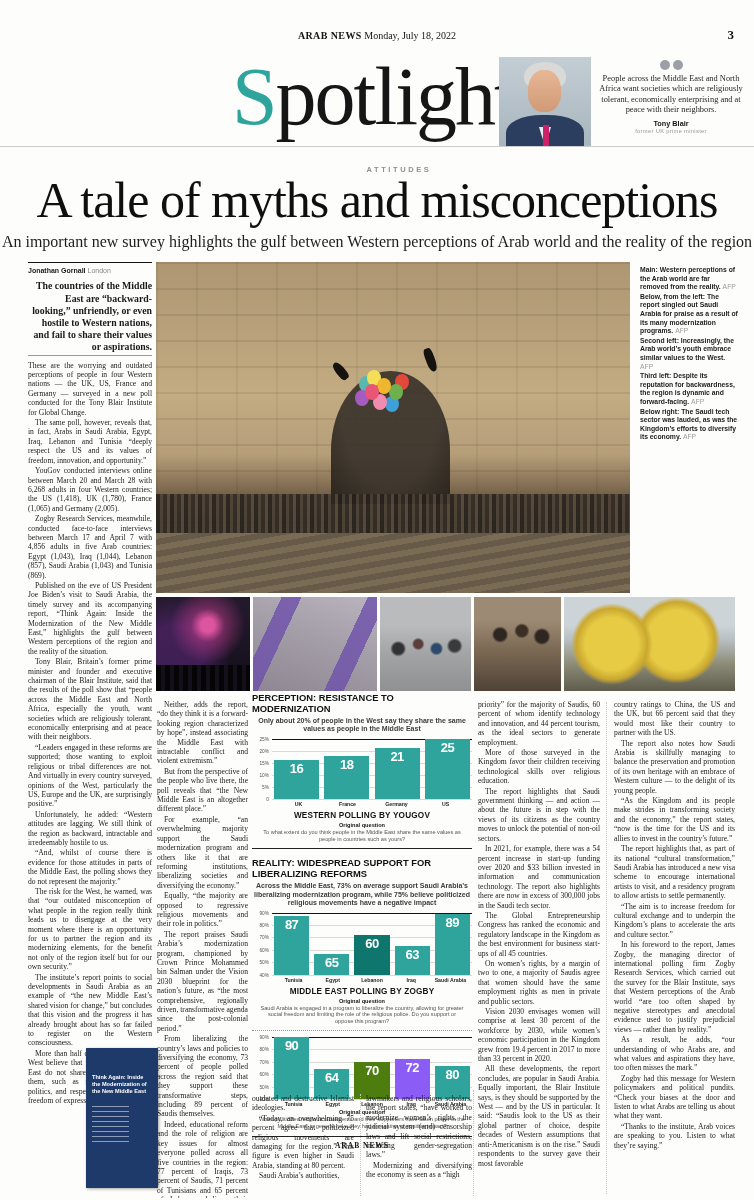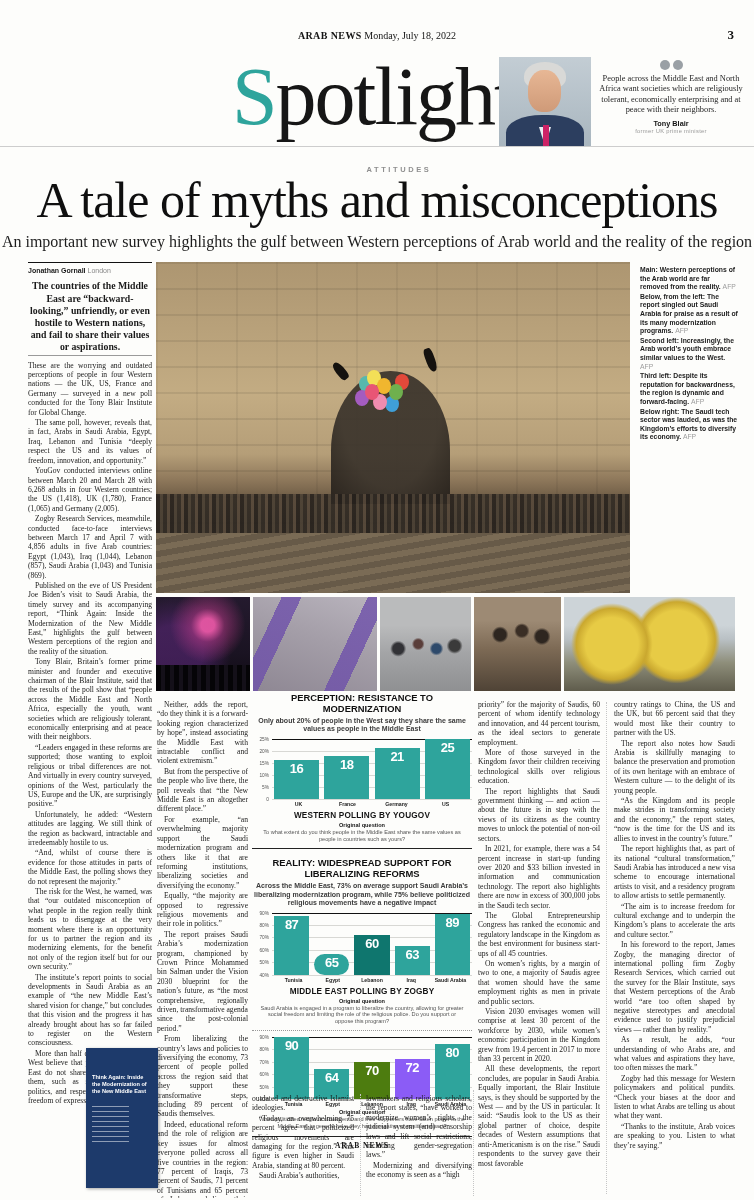--- a/index.html
+++ b/index.html
@@ -42,21 +42,21 @@
   #col1 { left:28px; top:262px; width:124px; height:930px; }
   #col2 { left:157px; top:700px; width:91px; height:498px; }
   #col3a { left:252px; top:1094px; width:102px; height:104px; }
   #col3b { left:366px; top:1094px; width:106px; height:104px; }
   #col4 { left:478px; top:700px; width:122px; height:498px; }
   #col5 { left:614px; top:700px; width:121px; height:498px; }
   .byline-rule { border-top:1.5px solid #111; margin-bottom:3px; }
   .byline { font-family:"Liberation Sans",sans-serif; font-size:7px; margin-bottom:5px; }
   .by-name { font-weight:bold; }
   .by-loc { color:#888; }
-  .lede { font-weight:bold; font-size:9.8px; line-height:12.2px; text-align:center; margin-bottom:5px; }
+  .lede { font-weight:bold; font-size:9.8px; line-height:12.2px; text-align:right; margin-bottom:5px; }
   .lede-rule { border-top:1px solid #9a9a9a; margin-bottom:5px; }
 
   
   .photo { position:absolute; overflow:hidden; }
   #mainPhoto { left:156px; top:262px; width:474px; height:331px; }
   .mp-wall { position:absolute; inset:0; background:
       repeating-linear-gradient(180deg, rgba(0,0,0,.08) 0 2px, transparent 2px 26px),
       repeating-linear-gradient(90deg, rgba(0,0,0,.05) 0 2px, transparent 2px 40px),
       linear-gradient(180deg,#ad9671 0%,#c3ac83 40%,#b59e78 58%,#8d775a 66%,#6a5943 72%,#554a3a 78%,#453d32 100%); }
   .mp-arch { position:absolute; left:37%; top:33%; width:25%; height:40%; opacity:.92;
@@ -107,21 +107,21 @@
 
   
   #book { position:absolute; left:86px; top:1048px; width:72px; height:140px; background:#1d3a6b;
       box-shadow:1px 1px 3px rgba(0,0,0,.35); box-sizing:border-box; padding:26px 6px 6px; }
   .book-title { color:#fff; font-family:"Liberation Sans",sans-serif; font-weight:bold; font-size:5.6px; line-height:7.2px; }
   .book-lines { margin-top:10px; width:62%; height:36px;
       background:repeating-linear-gradient(180deg, rgba(255,255,255,.5) 0 1px, transparent 1px 5px); }
 
   
   #charts { position:absolute; left:252px; top:684px; width:220px; font-family:"Liberation Sans",sans-serif; }
-  .c-title { font-weight:bold; font-size:9.4px; line-height:11px; text-align:center; color:#101010; margin:8px 0 3px; }
+  .c-title { font-weight:bold; font-size:9.4px; line-height:11px; text-align:left; color:#101010; margin:8px 0 3px; }
   .c-sub { font-weight:bold; font-size:7px; line-height:8.4px; text-align:center; color:#3c3c3c; margin:0 2px 5px; }
   .plotwrap { margin:2px 0 0; }
   .plot-area { position:relative; margin-left:20px; }
   .gl { position:absolute; left:0; right:0; height:1px; background:#d8d8d4; }
   .gl-top { background:#111; }
   .ylab { position:absolute; left:-20px; width:17px; text-align:right; font-size:4.8px; color:#555; transform:translateY(-50%); }
   .bars { position:absolute; left:2px; right:2px; bottom:0; display:flex; justify-content:space-between; align-items:flex-end; }
   .bar { position:relative; }
   .bval { position:absolute; top:1px; left:0; right:0; text-align:center; font-weight:bold; font-size:13px;
           letter-spacing:-.5px; color:#fff; }
@@ -279,21 +279,21 @@
           <div class="gl" style="top: 37.2px;"></div>
           <div class="ylab" style="top: 37.2px;">60%</div>
           <div class="gl" style="top: 49.6px;"></div>
           <div class="ylab" style="top: 49.6px;">50%</div>
           <div class="gl" style="top: 62px;"></div>
           <div class="ylab" style="top: 62px;">40%</div>
           <div class="bars">
             <div class="bar" style="height: 58.28px; width: 18%; background: rgb(46, 164, 156);">
               <div class="bval">87</div>
             </div>
-            <div class="bar" style="height: 21px; width: 18%; background: rgb(46, 164, 156); border-radius: 15px;">
+            <div class="bar" style="height: 21px; width: 18%; background: rgb(46, 164, 156);">
               <div class="bval">65</div>
             </div>
             <div class="bar" style="height: 40px; width: 18%; background: #0f766e;">
               <div class="bval">60</div>
             </div>
             <div class="bar" style="height: 28.52px; width: 18%; background: rgb(46, 164, 156);">
               <div class="bval">63</div>
             </div>
             <div class="bar" style="height: 60.76px; width: 18%; background: rgb(46, 164, 156);">
               <div class="bval">89</div>
@@ -333,21 +333,21 @@
             </div>
             <div class="bar" style="height: 29.76px; width: 18%; background: rgb(46, 164, 156);">
               <div class="bval">64</div>
             </div>
             <div class="bar" style="height: 37.2px; width: 18%; background: #4d7c0f;">
               <div class="bval">70</div>
             </div>
             <div class="bar" style="height: 39.68px; width: 18%; background: #8b5cf6;">
               <div class="bval">72</div>
             </div>
-            <div class="bar" style="height: 55px; width: 18%; background: rgb(46, 164, 156);">
+            <div class="bar" style="height: 33px; width: 18%; background: rgb(46, 164, 156);">
               <div class="bval">80</div>
             </div>
           </div>
         </div>
         <div class="cats">
           <div class="cat">Tunisia</div>
           <div class="cat">Egypt</div>
           <div class="cat">Lebanon</div>
           <div class="cat">Iraq</div>
           <div class="cat">Saudi Arabia</div>

